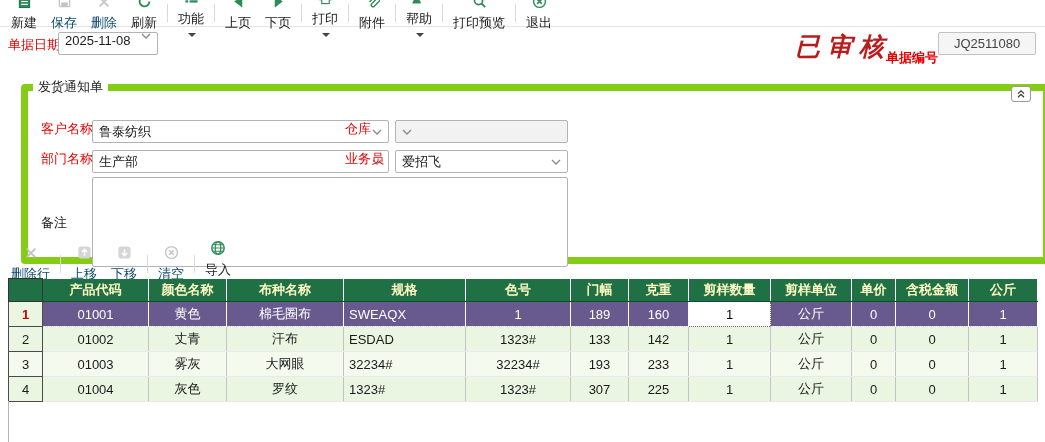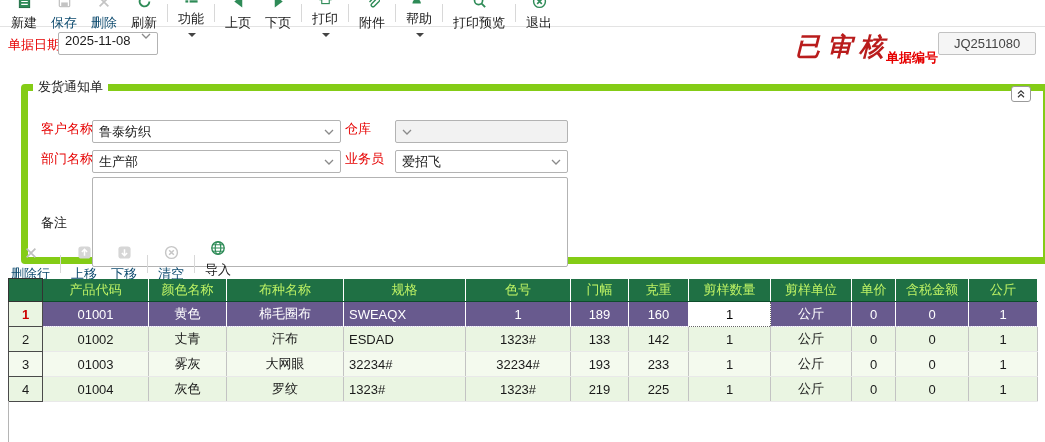--- a/index.html
+++ b/index.html
@@ -36,32 +36,32 @@
   fieldset.notice{position:absolute;left:8px;top:78px;width:1029px;height:186px;border:7px solid #84cc16;border-radius:4px;margin-left:13px;}
   fieldset.notice legend{margin-left:5px;padding:0 5px;font-size:13px;color:#222;}
   .collapse-btn{position:absolute;right:12px;top:-10px;width:20px;height:16px;background:#fff;border:1px solid #9a9a9a;border-radius:3px;display:flex;align-items:center;justify-content:center;cursor:pointer;}
   .f-label{position:absolute;white-space:nowrap;}
   .combo{position:absolute;height:23px;border:1px solid #b3b3b3;border-radius:2px;background:#fff;display:flex;align-items:center;justify-content:space-between;padding:0 6px;cursor:pointer;}
   .combo .val{overflow:hidden;white-space:nowrap;}
   .combo.gray{background:#f2f2f2;}
   .combo.gray .val{width:100%;text-align:right;padding-right:4px;}
   .row1{top:24px;}.row2{top:54px;}
   .lab1{left:13px;}
-  .combo-a{left:64px;width:249px;}
+  .combo-a{left:64px;width:297px;}
   .lab2{left:317px;}
   .combo-b{left:367px;width:173px;}
   .remark-label{left:13px;top:118px;}
   .remark-area{position:absolute;left:64px;top:81px;width:476px;height:90px;border:1px solid #b3b3b3;border-radius:2px;resize:none;font-family:inherit;font-size:13px;padding:4px;}
   
   .grid-toolbar{position:absolute;left:4px;top:252px;display:flex;align-items:center;height:24px;}
   
   .grid-wrap{position:absolute;left:8px;top:278px;}
   table.items{border-collapse:collapse;table-layout:fixed;font-size:13px;}
   table.items th{
-    background:var(--header-green);color:#bef264;font-weight:normal;height:23px;
+    background:var(--header-green);color:#fef9c3;font-weight:bold;height:23px;
     border-right:1px solid #ffffff55;border-bottom:1px solid #0d4d2c;padding:0 2px;overflow:hidden;white-space:nowrap;
   }
   table.items th.corner{border:1px solid #333;}
   table.items td{height:25px;text-align:center;padding:0 3px;overflow:hidden;white-space:nowrap;
     border-right:1px solid #c3c3c3;border-bottom:1px solid #e9e9e9;}
   table.items tr.even td{background:var(--row-green-alt);}
   table.items tr.odd td{background:var(--row-green);}
   table.items td.rownum{background:var(--row-green);border:1px solid #4a4a4a;font-weight:normal;}
   table.items tr.sel td{background:var(--selected-purple);color:#fff;
     border-top:1px dotted #d9d3ea;border-bottom:1px dotted #d9d3ea;border-right:1px solid #ffffff40;}
@@ -395,21 +395,21 @@
           <td>0</td>
           <td>1</td>
         </tr>
         <tr class="odd">
           <td class="rownum">4</td>
           <td>01004</td>
           <td>灰色</td>
           <td>罗纹</td>
           <td class="al">1323#</td>
           <td>1323#</td>
-          <td>219</td>
+          <td>307</td>
           <td>225</td>
           <td>1</td>
           <td>公斤</td>
           <td>0</td>
           <td>0</td>
           <td>1</td>
         </tr>
       </tbody>
   </table>
 </div>

